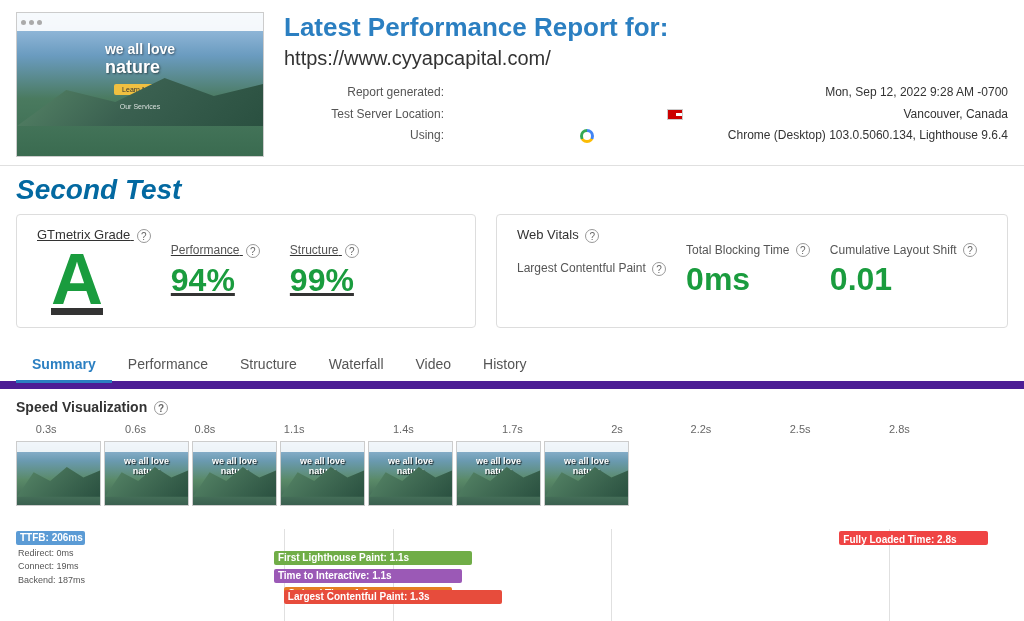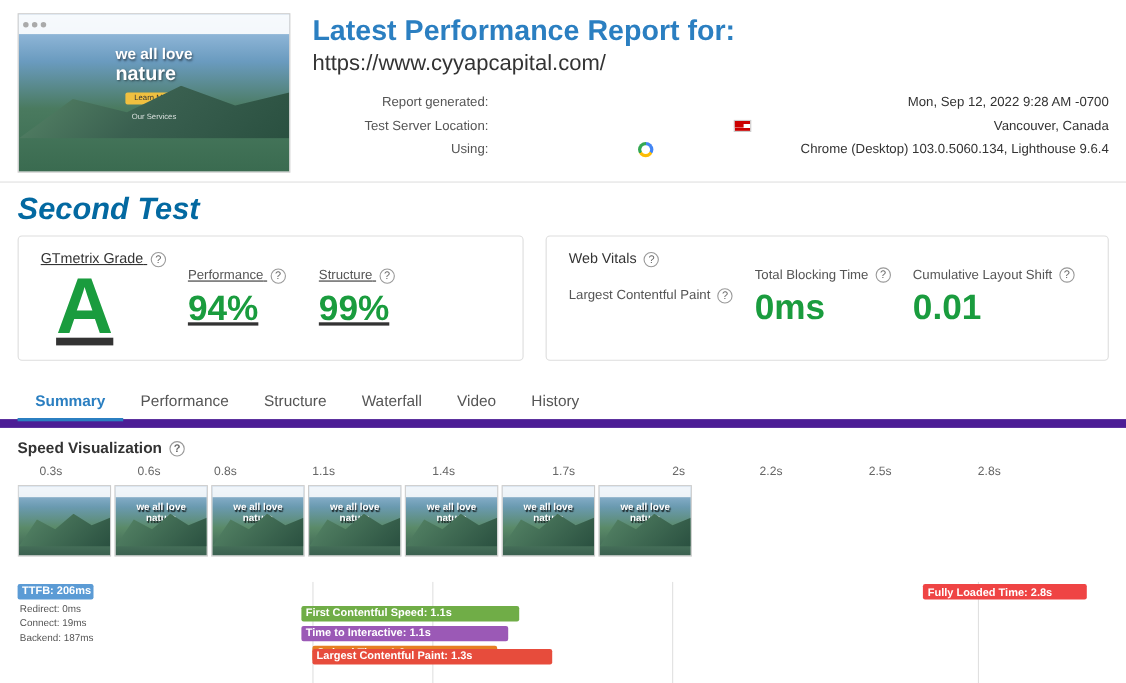--- a/index.html
+++ b/index.html
@@ -238,21 +238,21 @@
     <div class="timeline-line" style="left:27%;"></div>
     <div class="timeline-line" style="left:38%;"></div>
     <div class="timeline-line" style="left:60%;"></div>
     <div class="timeline-line" style="left:88%;"></div>
 
     <div class="bar bar-ttfb" style="left:0%; width:7%; top:2px;">
       <span>TTFB: 206ms</span>
     </div>
 
     <div class="bar bar-fcp" style="left:26%; width:20%; top:22px;">
-      <span>First Contentful Speed: 1.1s</span>
+      <span>First Lighthouse Paint: 1.1s</span>
     </div>
 
     <div class="bar bar-tti" style="left:26%; width:19%; top:40px;">
       <span>Time to Interactive: 1.1s</span>
     </div>
 
     <div class="bar bar-onload" style="left:27%; width:17%; top:58px;">
       <span>Onload Time: 1.2s</span>
     </div>
 

